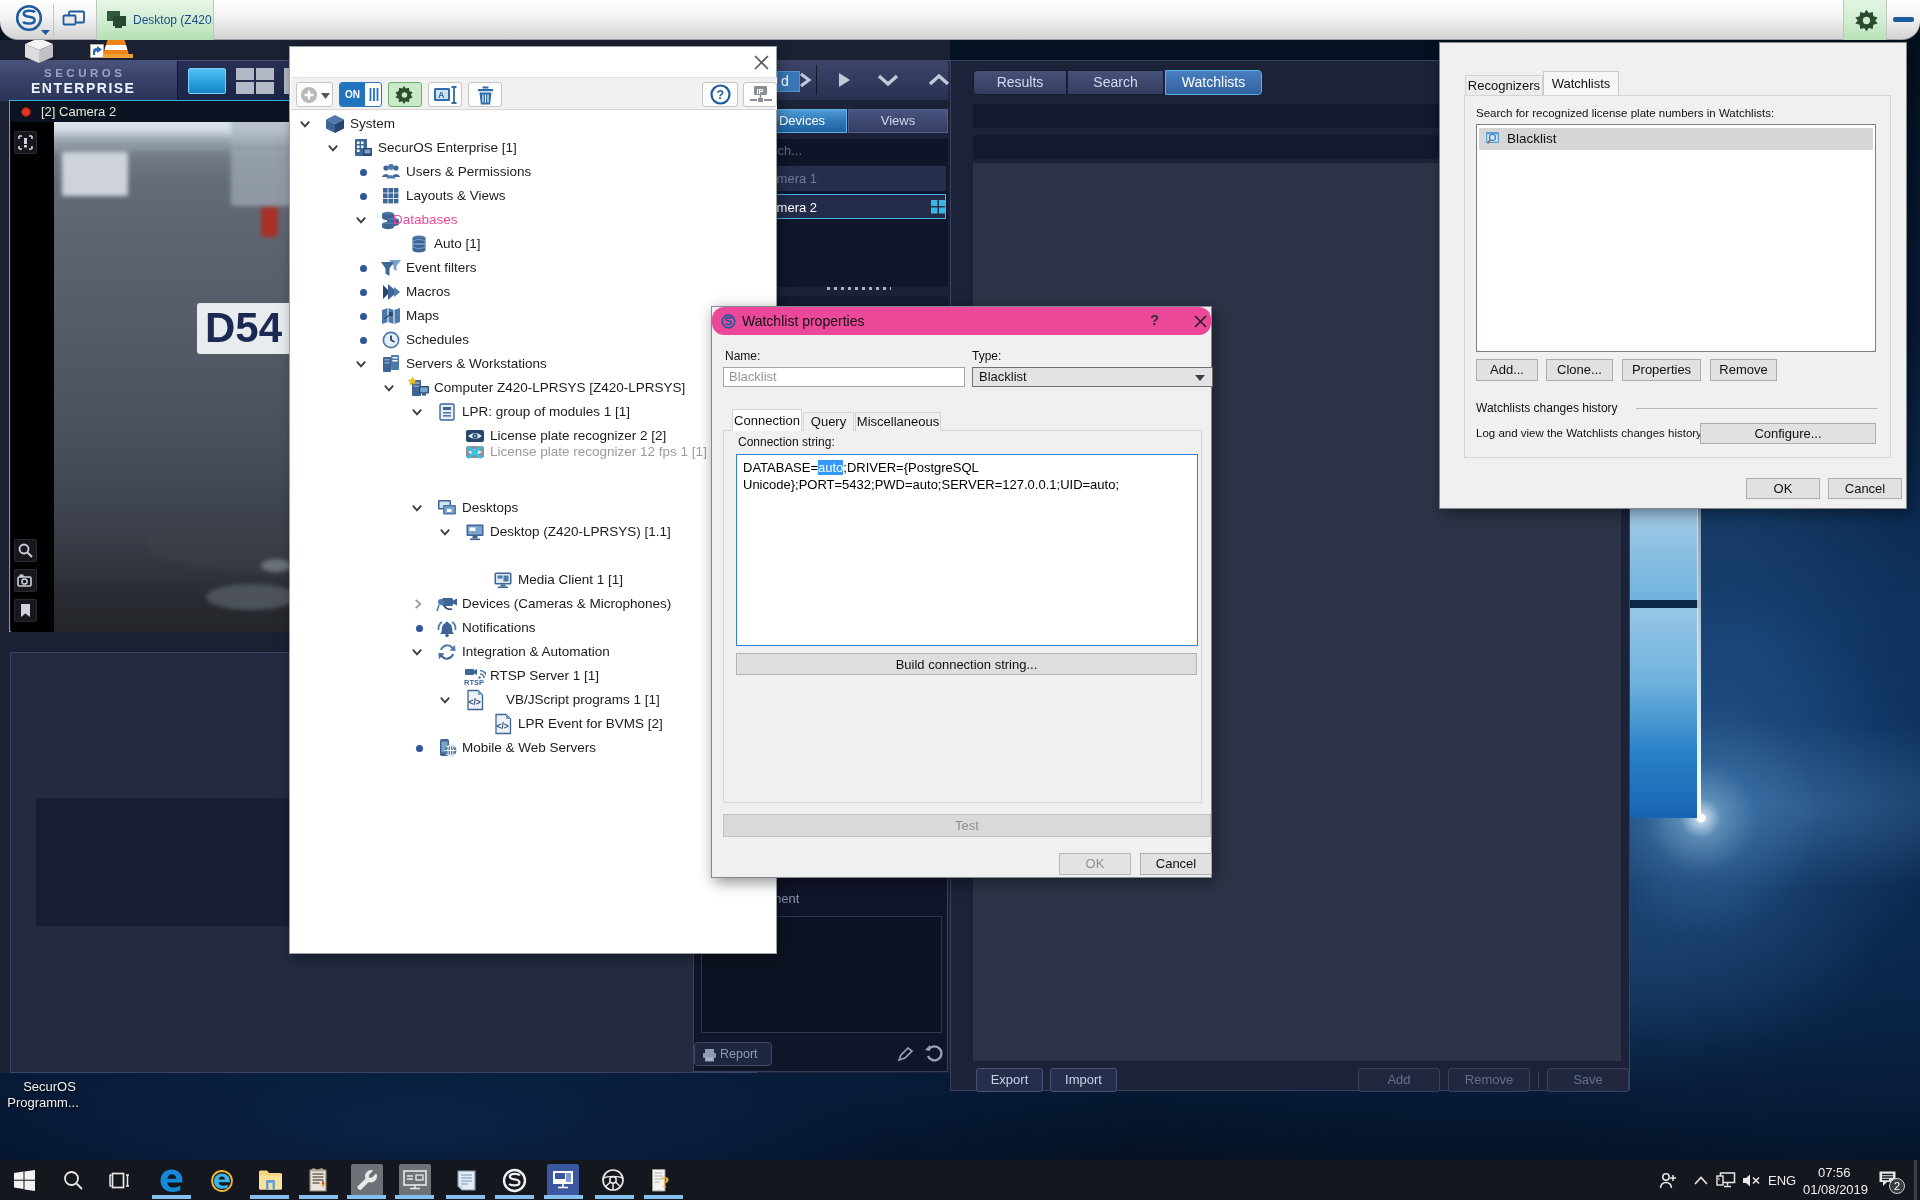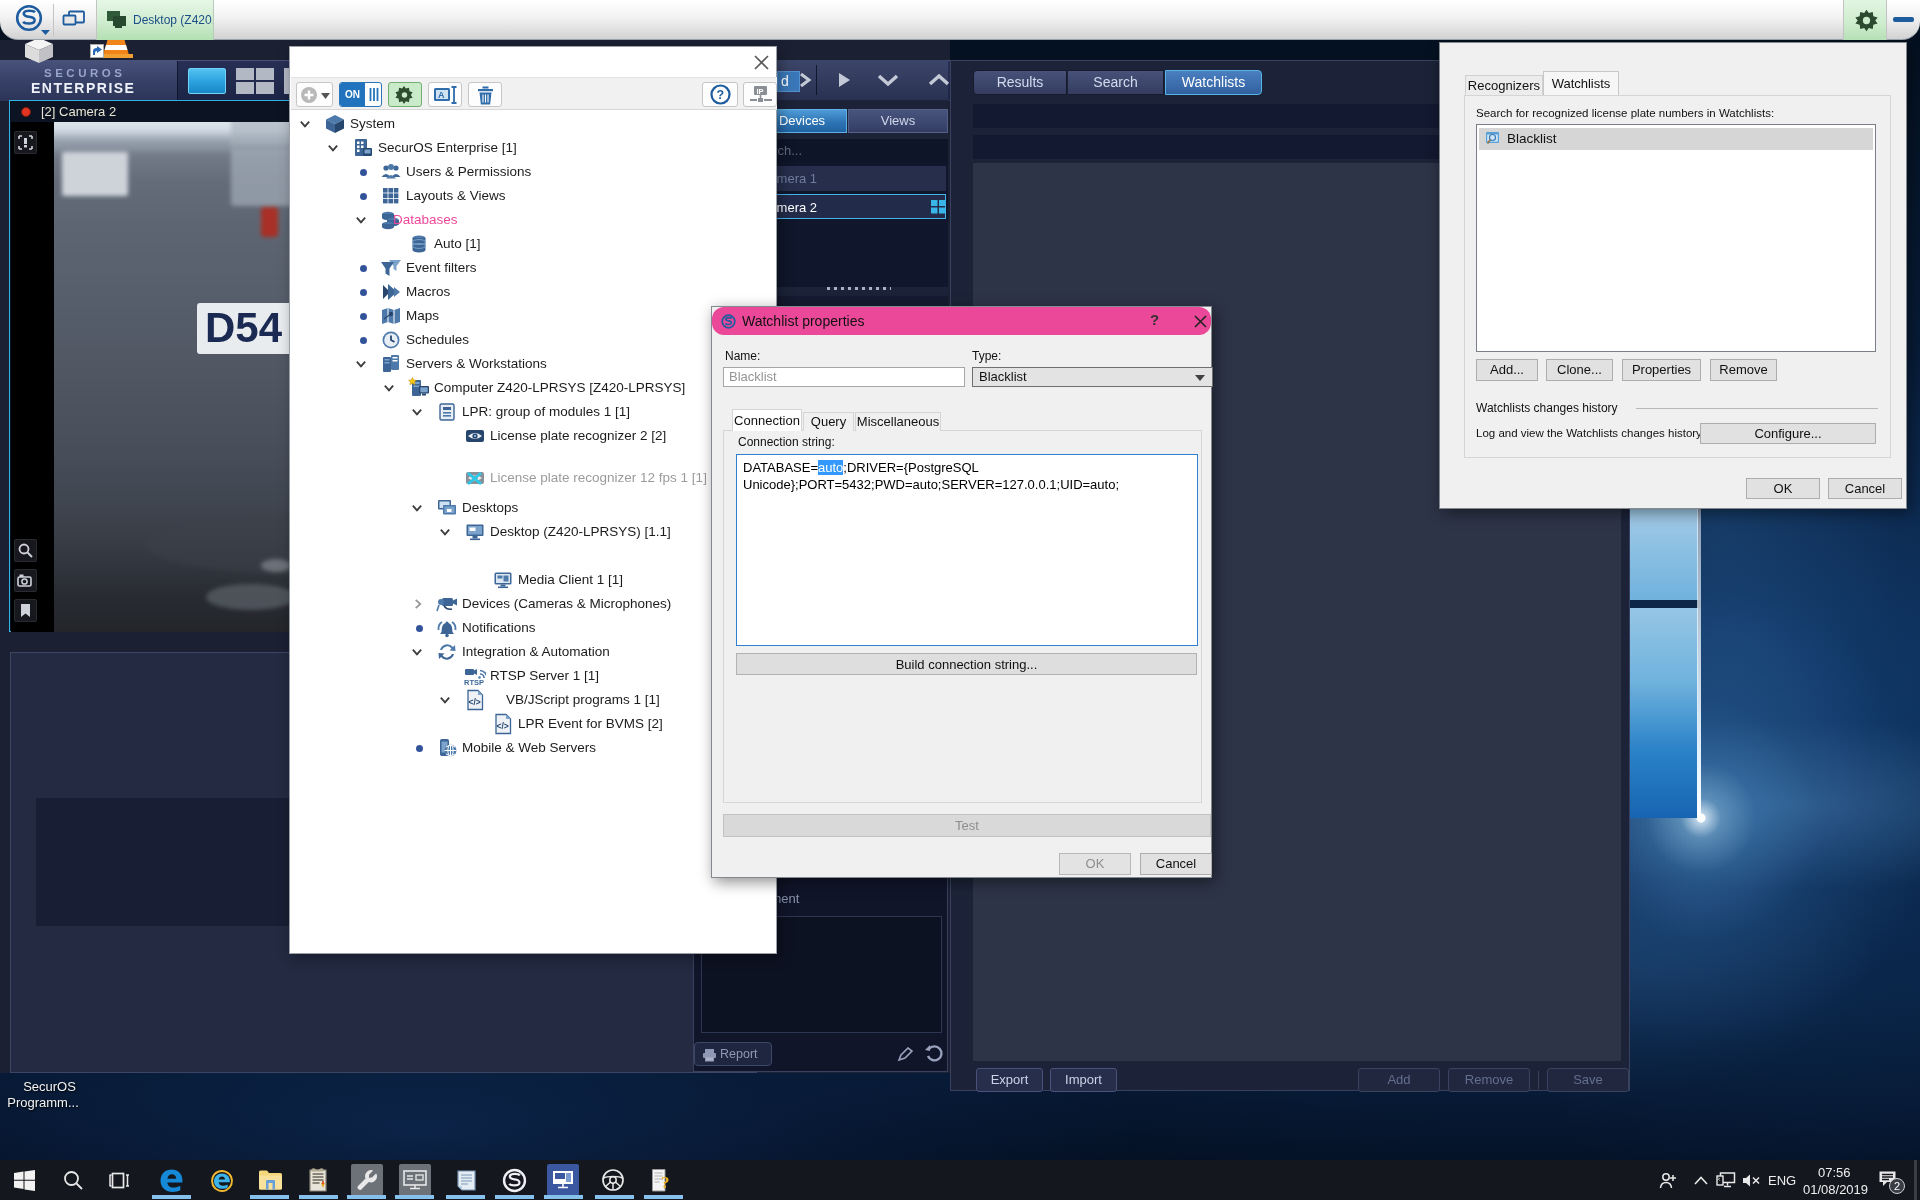--- a/index.html
+++ b/index.html
@@ -494,21 +494,21 @@
       <div class="ticon" style="left:173px;">
         <svg width="22" height="22" viewBox="0 0 22 22">
           <rect x="2" y="5" width="18" height="12" rx="2" fill="#27466e"></rect>
           <path d="M4 11 q7 -6 14 0 q-7 6 -14 0 Z" fill="#e8eef6"></path>
           <circle cx="11" cy="11" r="2.6" fill="#27466e"></circle>
           <circle cx="11" cy="11" r="1.1" fill="#9cc4e8"></circle>
         </svg>
       </div>
       <div class="tx" style="left:199px;color:#1c1c1c;">License plate recognizer 2 [2]</div>
     </div>
-    <div class="trow ab" style="top:419px;">
+    <div class="trow ab" style="top:393px;">
       <div class="ticon" style="left:173px;">
         <svg width="22" height="22" viewBox="0 0 22 22">
           <rect x="2" y="5" width="18" height="12" rx="2" fill="#8a9099"></rect>
           <path d="M4 11 q7 -6 14 0 q-7 6 -14 0 Z" fill="#e8e8e8"></path>
           <circle cx="11" cy="11" r="2.6" fill="#8a9099"></circle>
           <path d="M4 6 L17 17 M17 6 L4 17" stroke="#2cc8e8" stroke-width="2.8"></path>
         </svg>
       </div>
       <div class="tx" style="left:199px;color:#9b9b9b;">License plate recognizer 12 fps 1 [1]</div>
     </div>

